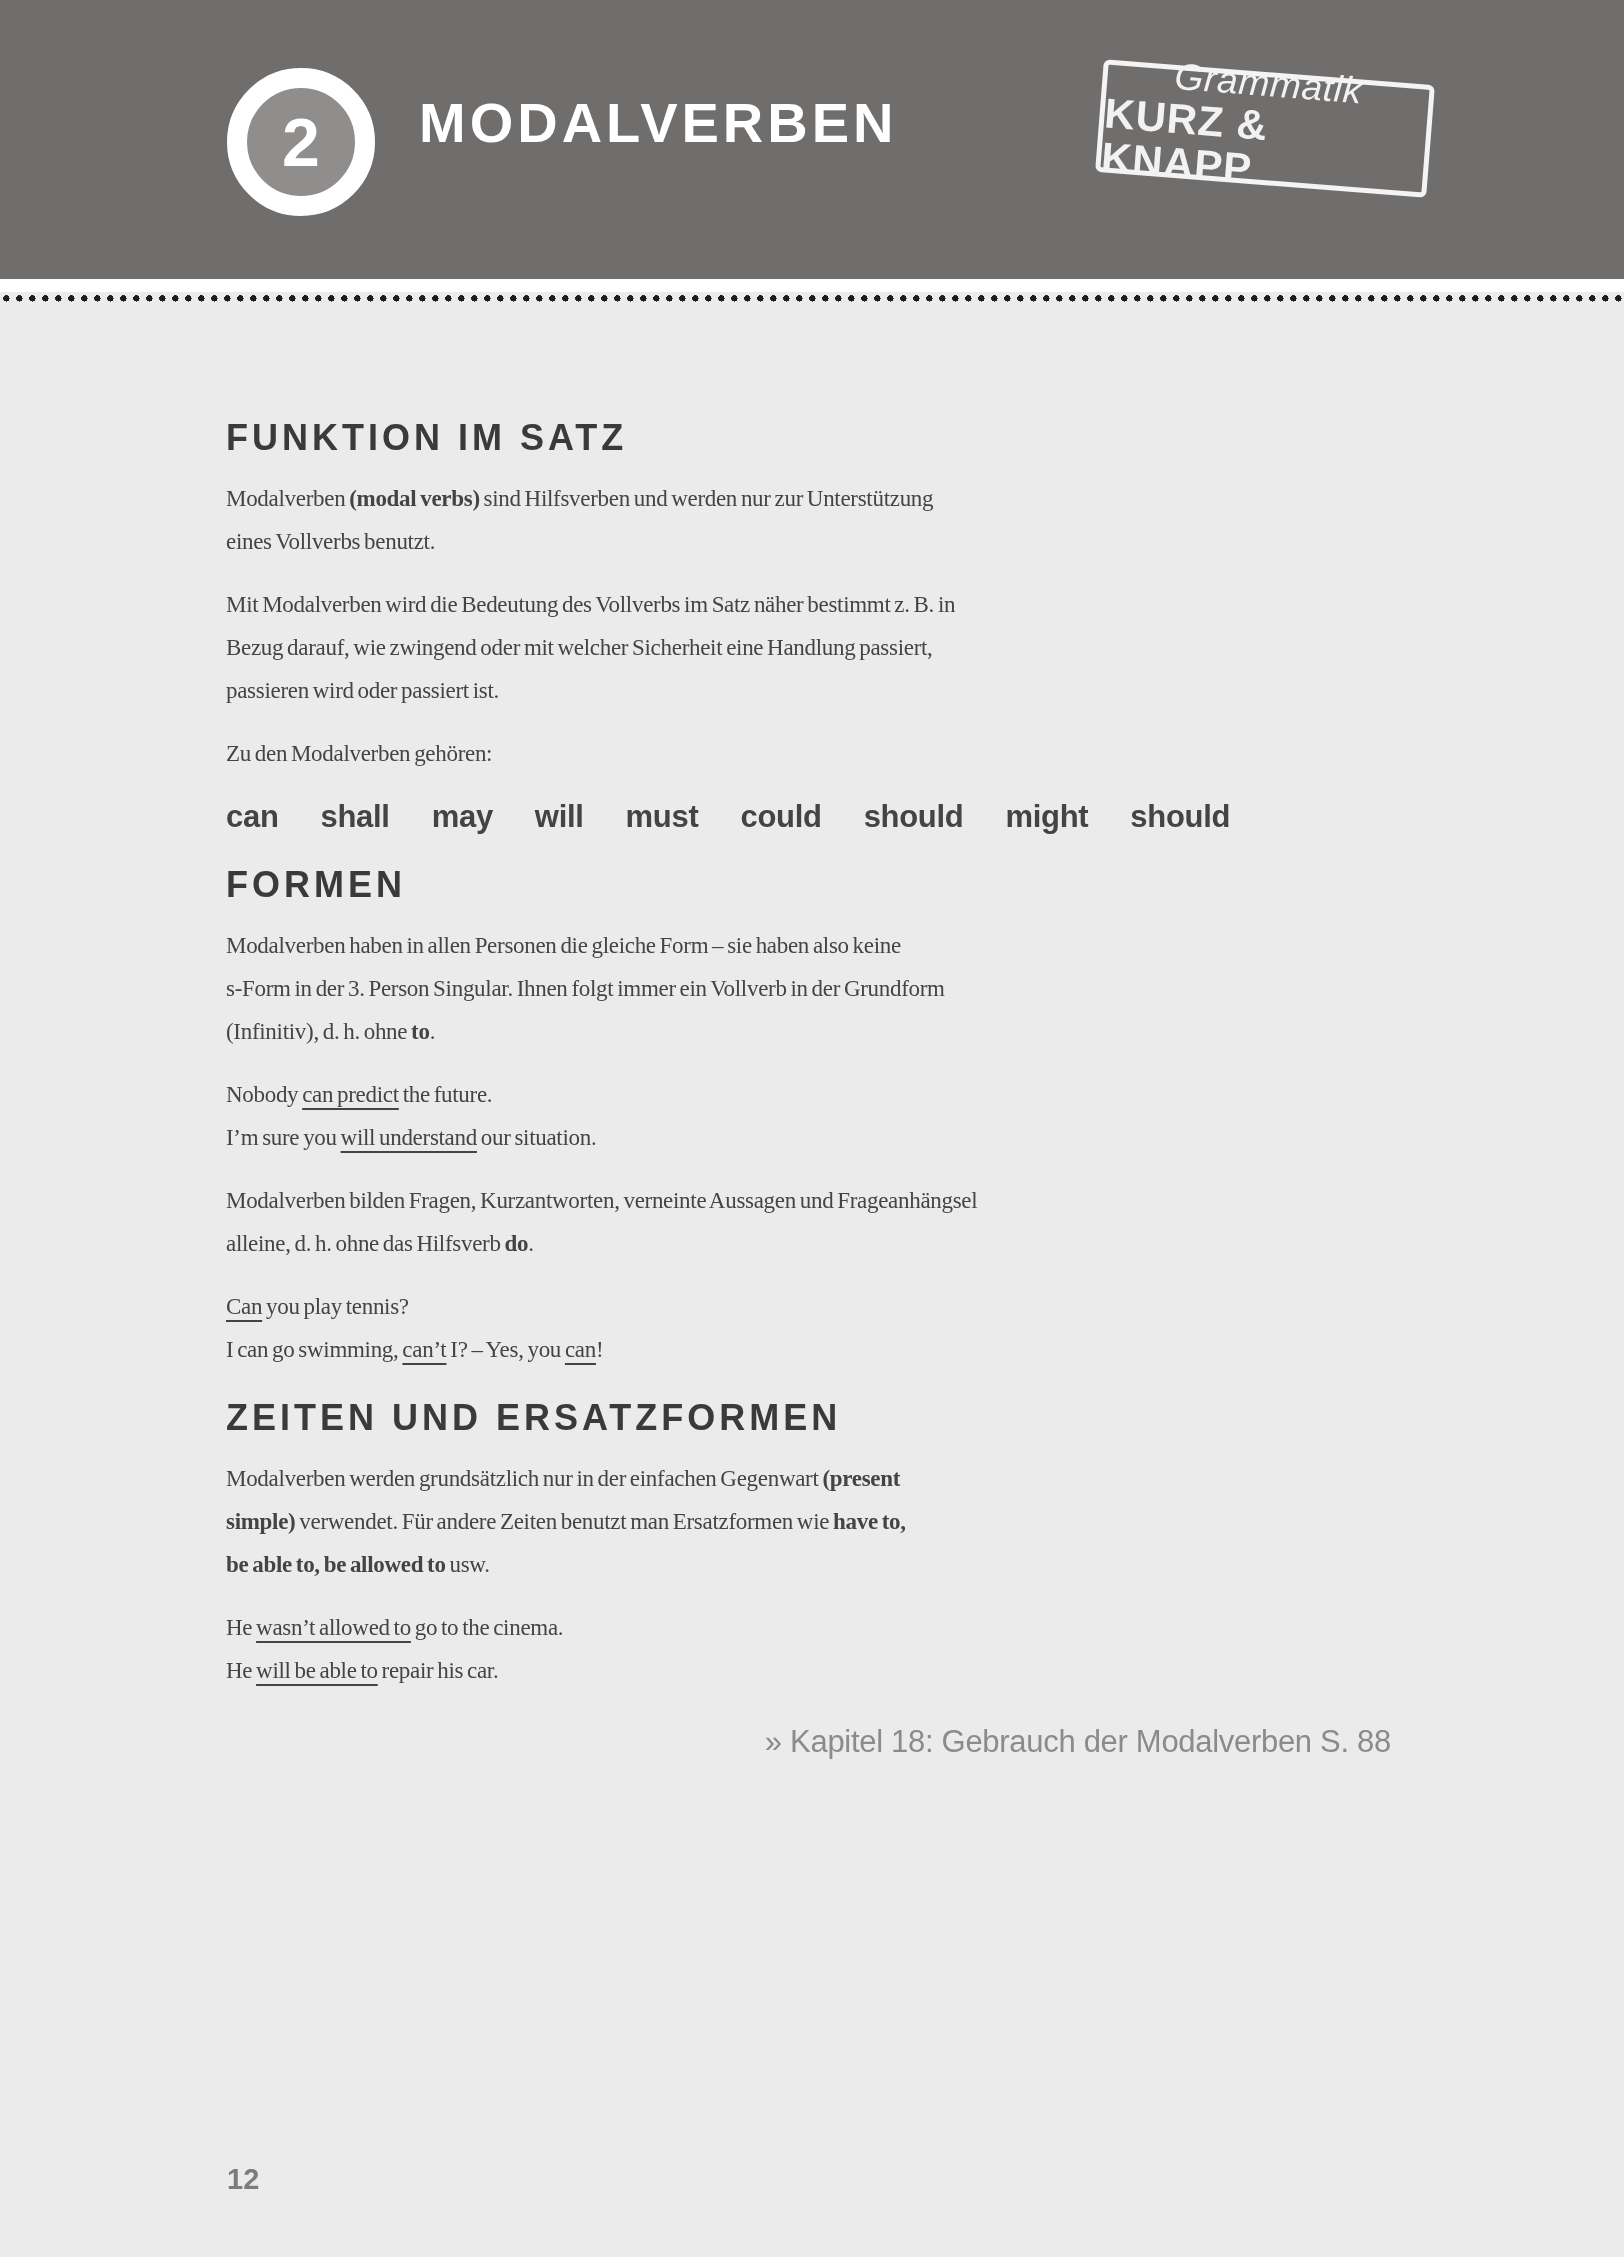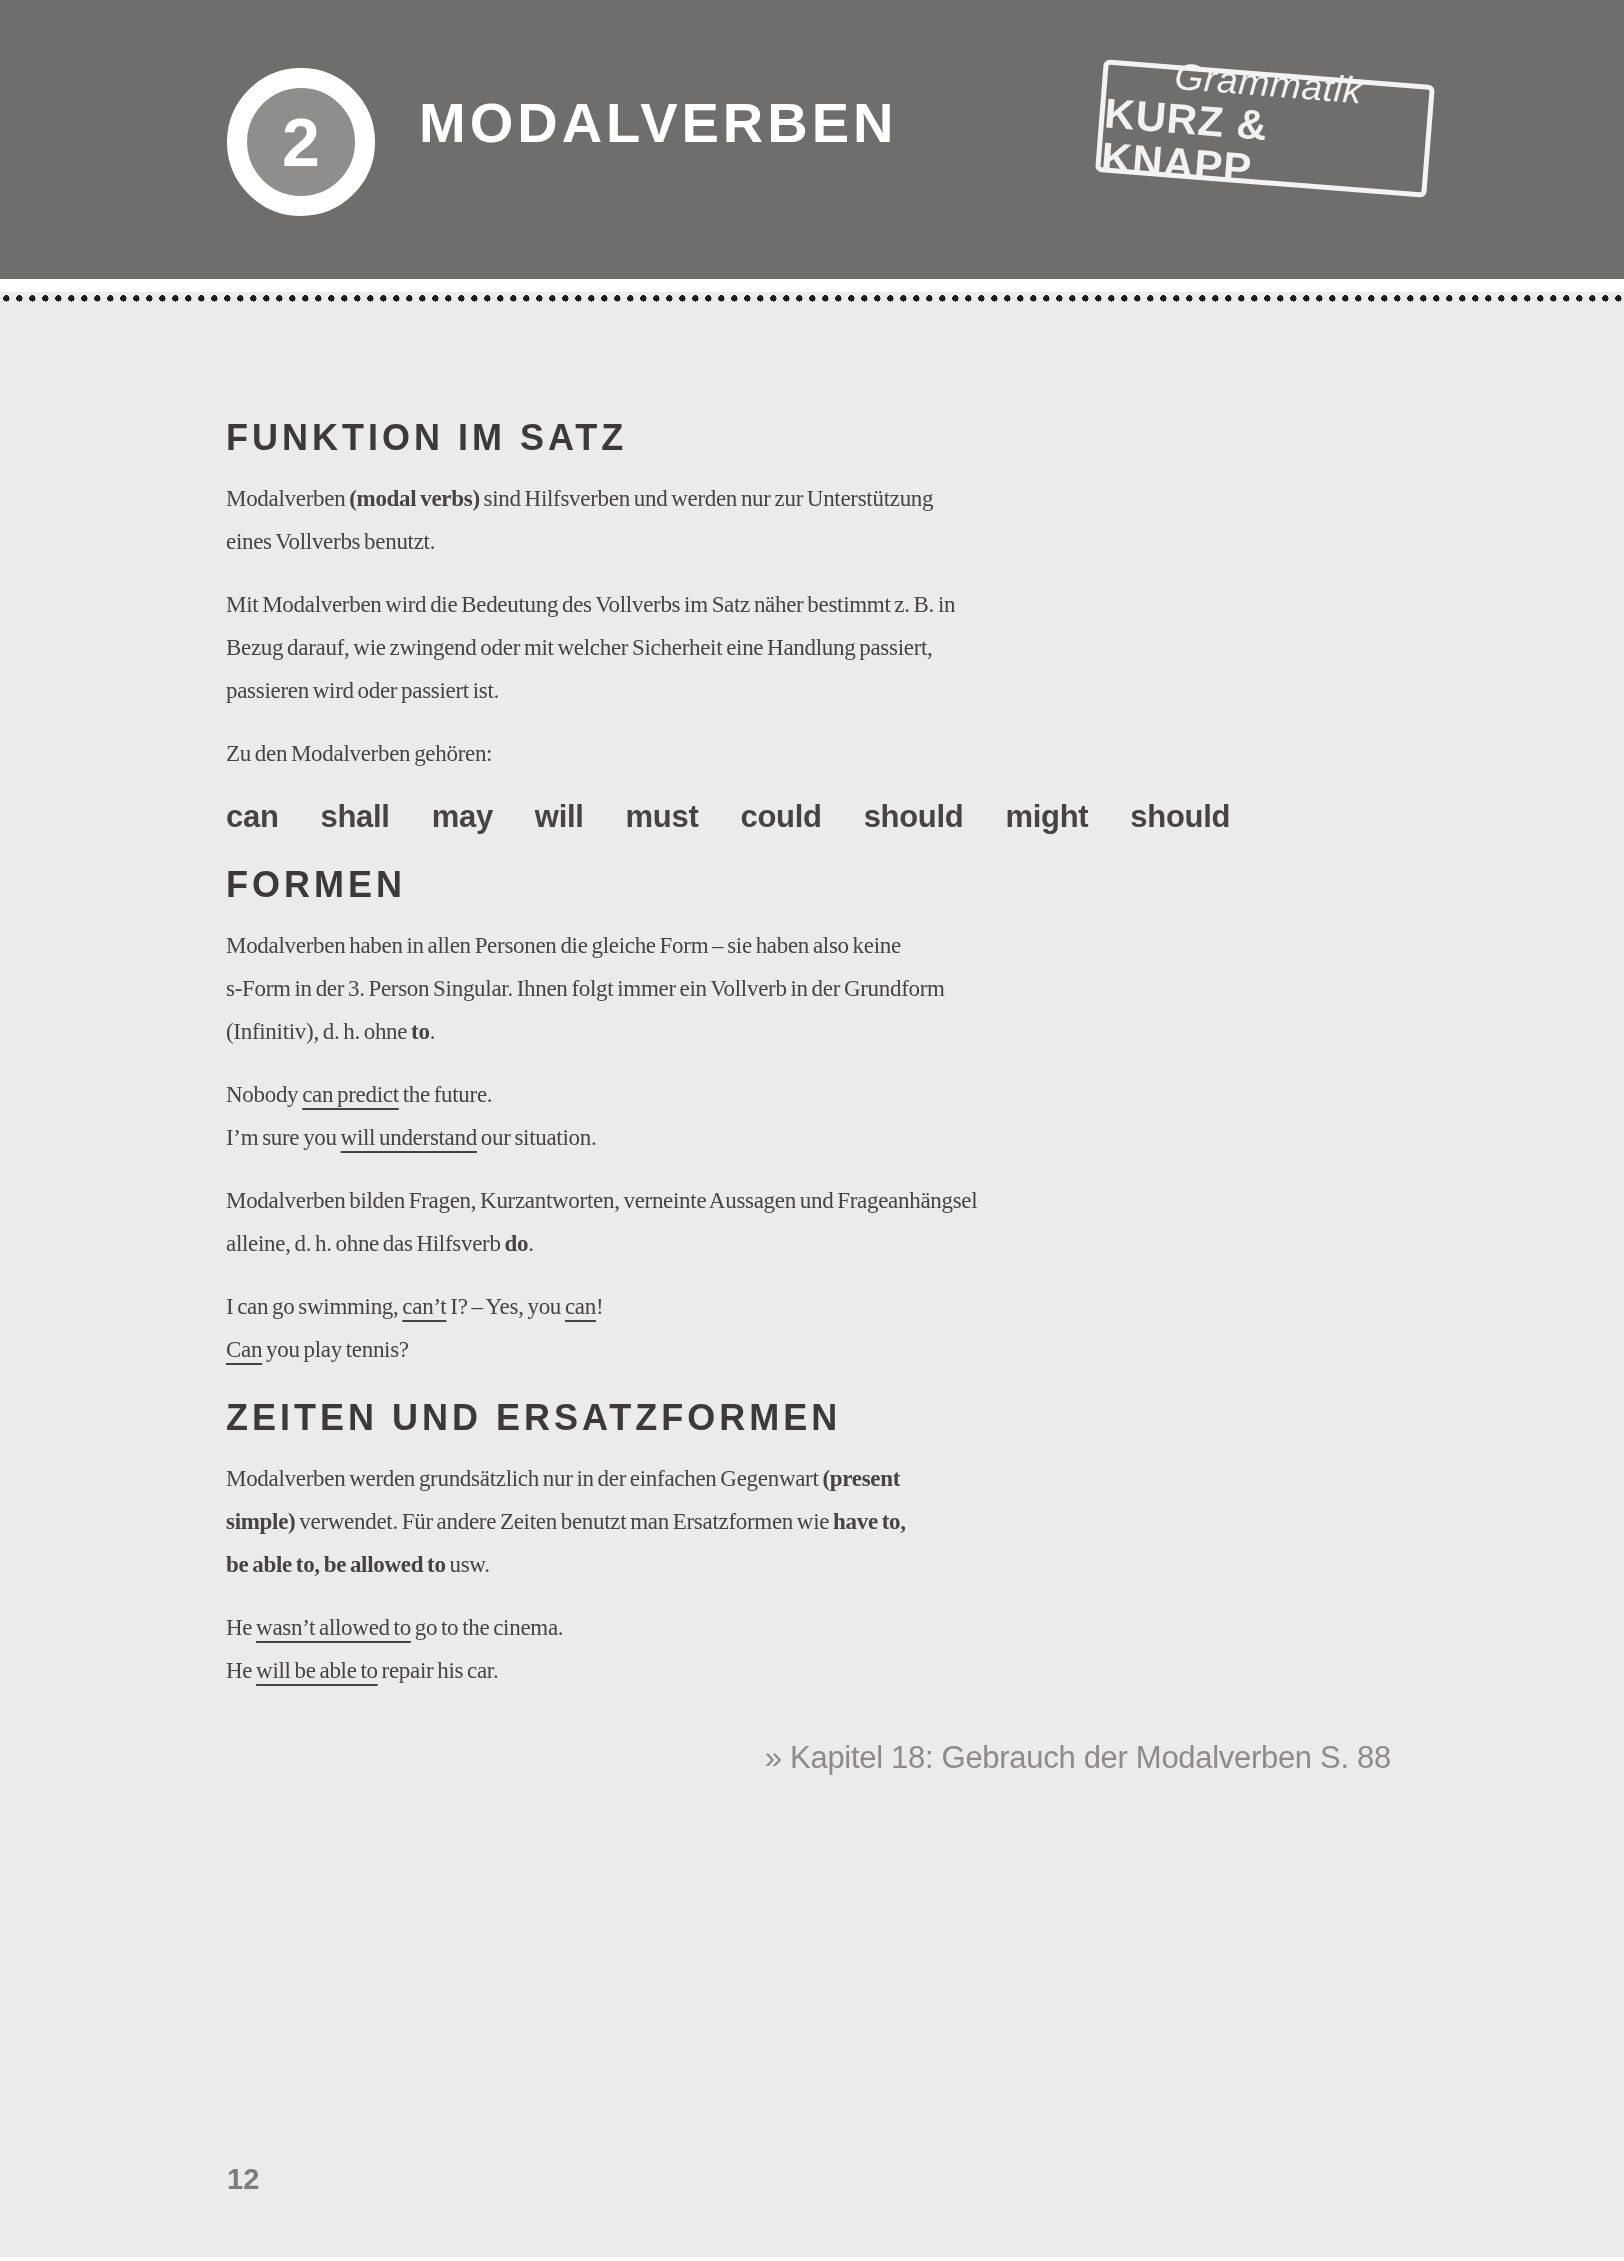--- a/index.html
+++ b/index.html
@@ -48,21 +48,21 @@
   .line{
     height:43px;line-height:43px;font-size:23px;
     letter-spacing:-0.3px;word-spacing:-1.6px;white-space:nowrap;font-family:Liberation Serif, serif;
   }
   .para,.example{margin-bottom:20px;}
   .verbs{display:flex;gap:42px;margin-bottom:17.7px;}
   .verbs span{font-weight:700;font-size:31px;height:43px;line-height:43px;letter-spacing:-0.3px;}
   strong{font-weight:700;}
   u{text-decoration-thickness:2.4px;text-underline-offset:5.6px;margin-top:46px;}
   .reference{
-    margin-top:44px;height:43px;line-height:43px;font-size:31px;
+    margin-top:28px;height:43px;line-height:43px;font-size:31px;
     text-align:right;color:#8C8A8A;letter-spacing:-0.3px;white-space:nowrap;
   }
   .page-number{
     position:absolute;left:227px;top:2165px;font-size:29px;font-weight:700;
     color:#7E7B7B;line-height:1;
   }
   .bottom-strip{position:absolute;left:0;bottom:0;width:100%;height:4px;background:#FFFFFF;}
 </style>
 </head>
 <body>
@@ -119,22 +119,22 @@
         </div>
         <div class="example">
           <div class="line">Nobody <u>can predict</u> the future.</div>
           <div class="line">I’m sure you <u>will understand</u> our situation.</div>
         </div>
         <div class="para">
           <div class="line">Modalverben bilden Fragen, Kurzantworten, verneinte Aussagen und Frageanhängsel</div>
           <div class="line">alleine, d. h. ohne das Hilfsverb <strong>do</strong>.</div>
         </div>
         <div class="example">
+          <div class="line"><u>Can</u> you play tennis?</div>
           <div class="line">I can go swimming, <u>can’t</u> I? – Yes, you <u>can</u>!</div>
-          <div class="line"><u>Can</u> you play tennis?</div>
         </div>
       </section>
       <section class="section">
         <h2>ZEITEN UND ERSATZFORMEN</h2>
         <div class="para">
           <div class="line">Modalverben werden grundsätzlich nur in der einfachen Gegenwart <strong>(present</strong></div>
           <div class="line"><strong>simple)</strong> verwendet. Für andere Zeiten benutzt man Ersatzformen wie <strong>have to,</strong></div>
           <div class="line"><strong>be able to, be allowed to</strong> usw.</div>
         </div>
         <div class="example">

